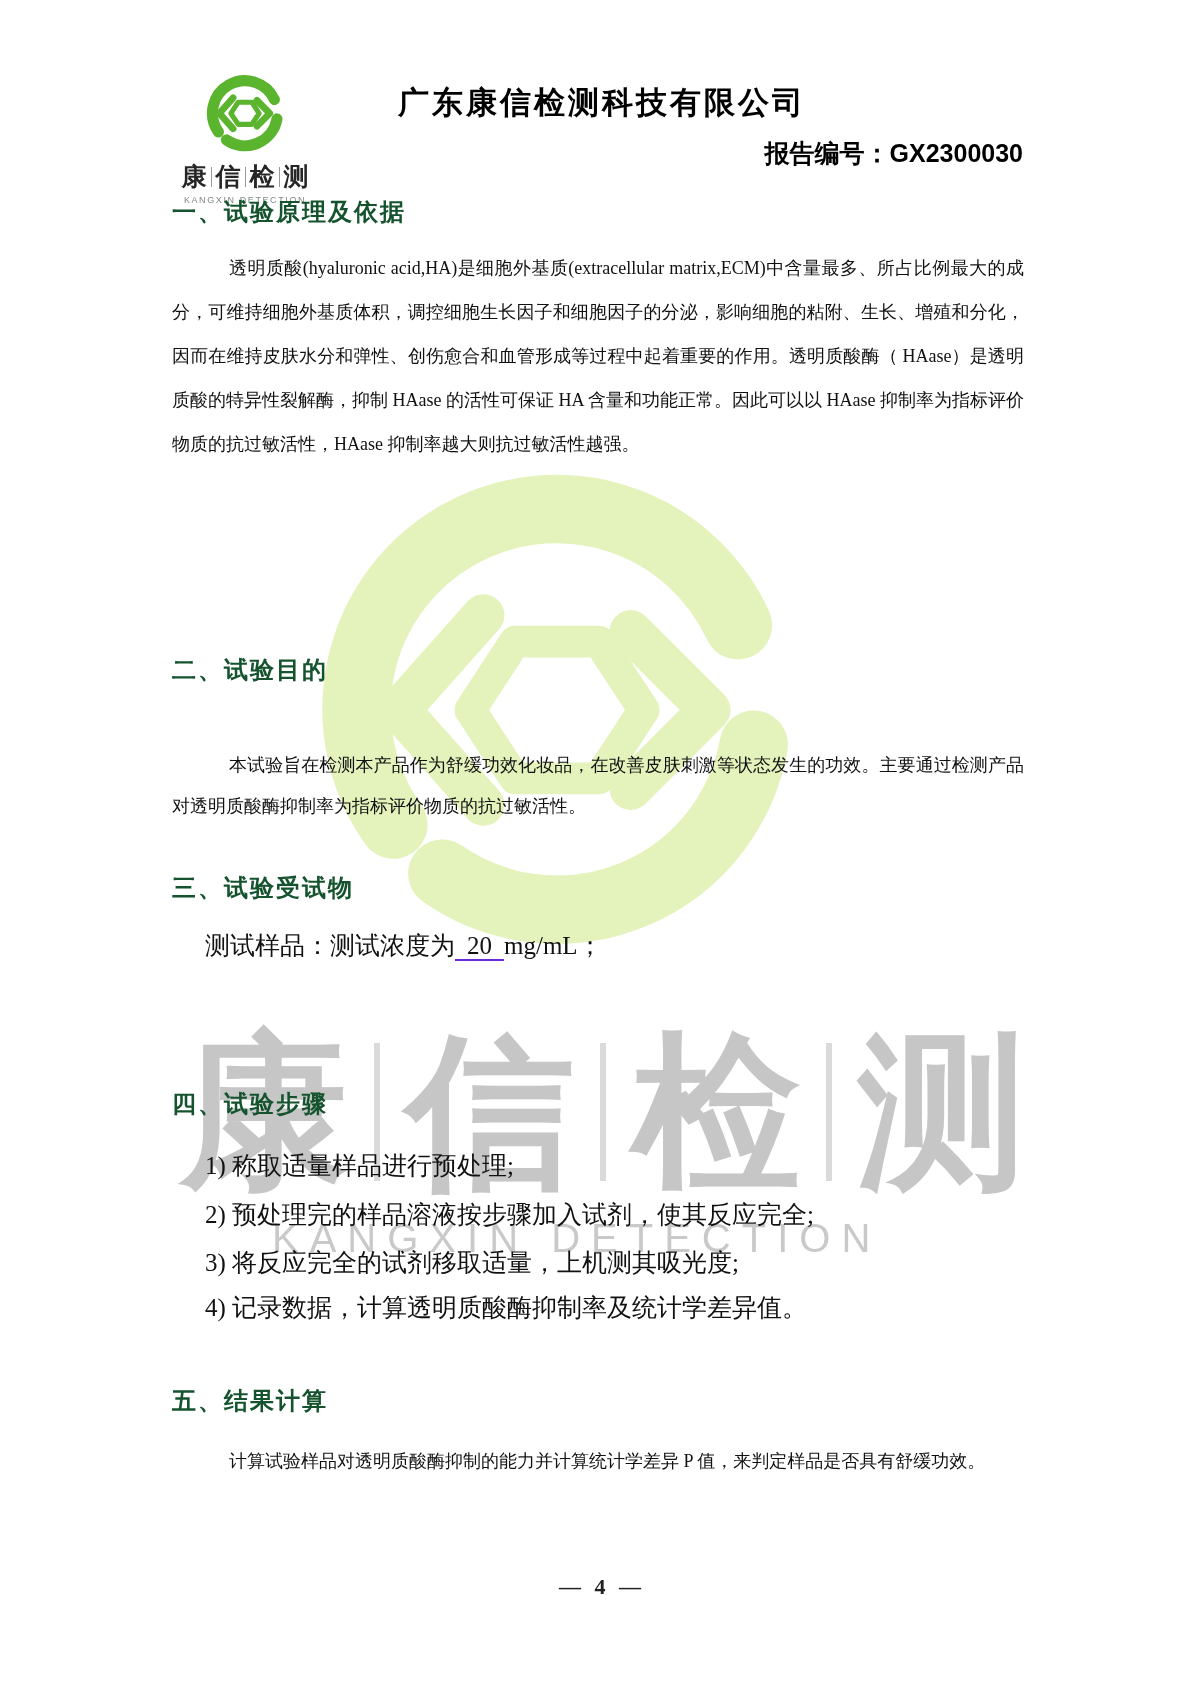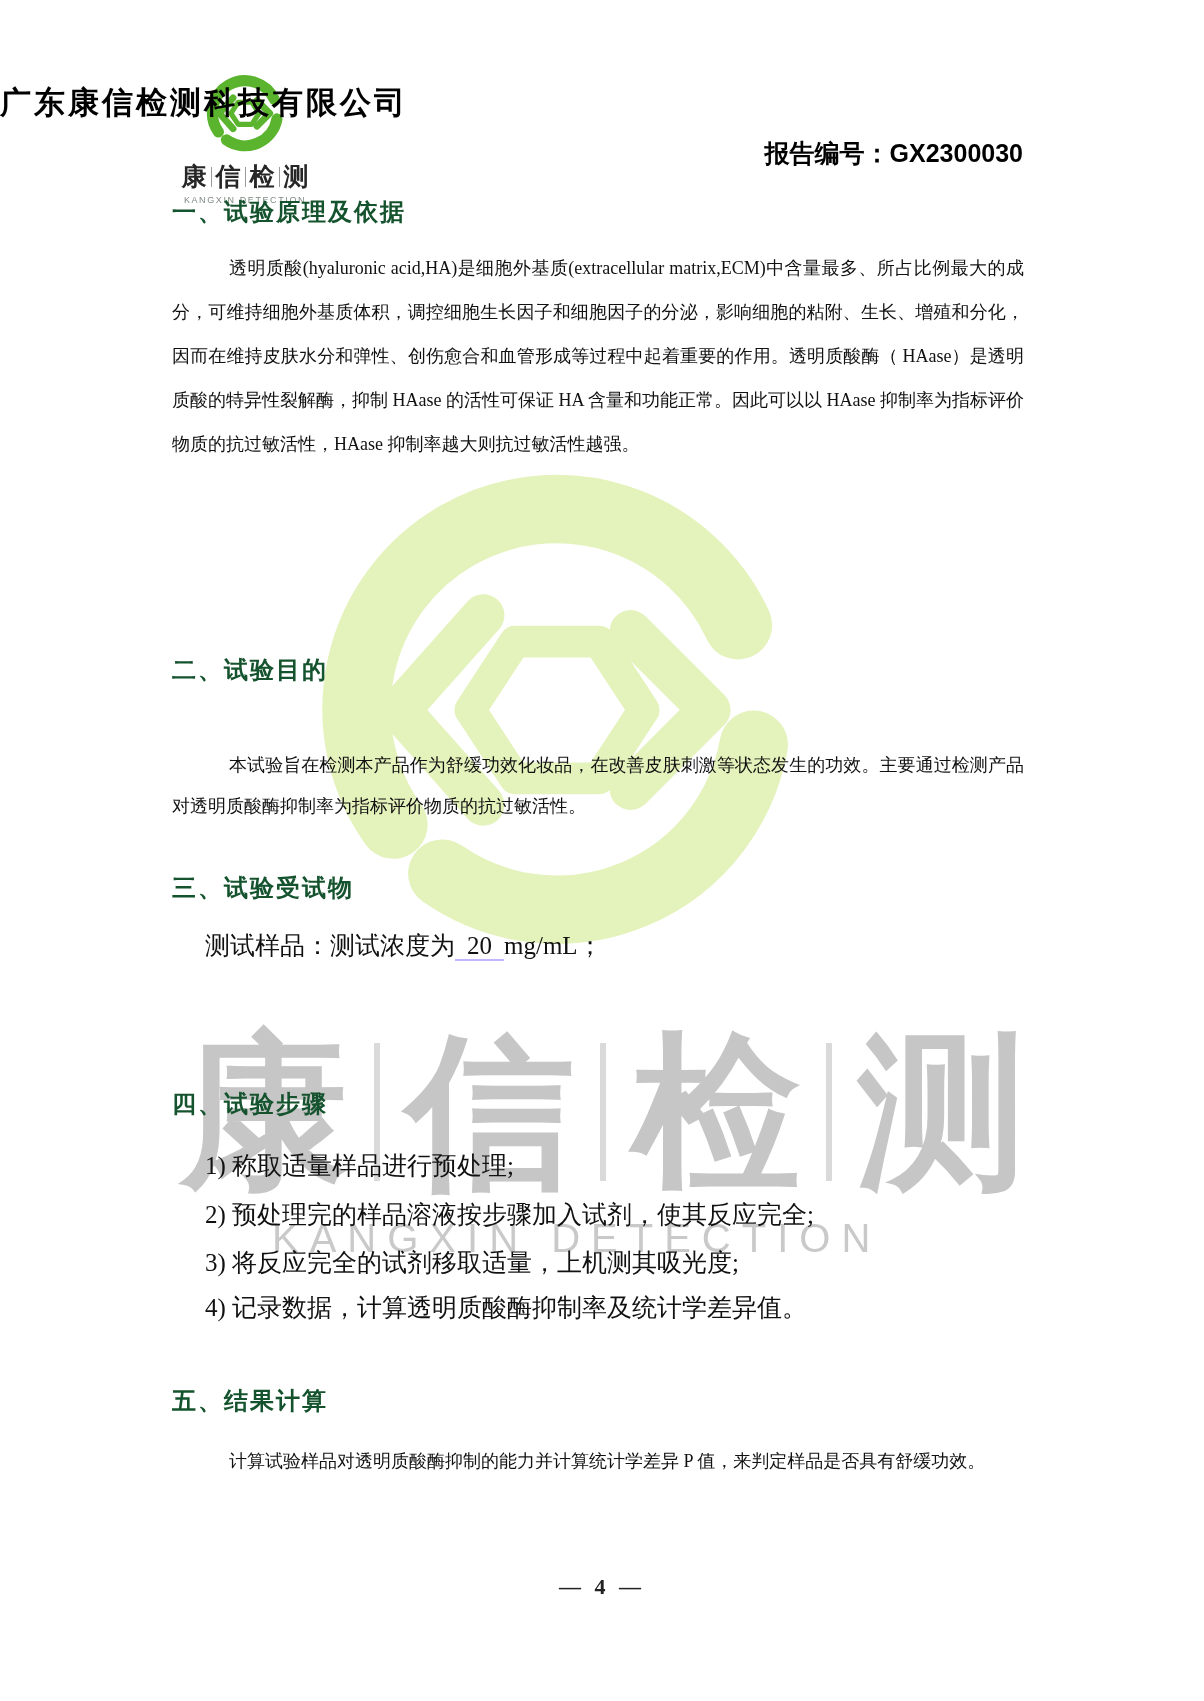--- a/index.html
+++ b/index.html
@@ -26,39 +26,39 @@
   .logo-cn{
     display:flex;justify-content:center;align-items:center;gap:4px;margin-top:0px;
     font-family:"Liberation Sans", sans-serif;font-weight:bold;font-size:25px;color:#262626;
   }
   .logo-cn .sep{width:1px;height:20px;background:#9a9a9a;}
   .logo-en{
     margin-top:2px;font-family:"Liberation Sans", sans-serif;font-size:9px;
     letter-spacing:1.6px;color:#808a80;white-space:nowrap;
   }
   .company-title{
-    position:absolute;left:0;top:82px;width:1204px;text-align:left;
+    position:absolute;left:0;top:82px;width:1204px;text-align:center;
     font-size:31px;font-weight:bold;letter-spacing:3px;color:#000;
   }
   .report-no{
     position:absolute;top:137px;right:181px;
     font-family:"Liberation Sans", sans-serif;font-weight:bold;font-size:25px;color:#000;
   }
   
   .h-sec{
     position:absolute;left:172px;font-size:24px;font-weight:bold;color:#14532d;
     letter-spacing:2px;white-space:nowrap;
   }
   .para{
     position:absolute;left:172px;width:852px;font-size:18px;color:#111;
     text-align:justify;text-justify:inter-ideograph;
   }
   .indent{text-indent:57px;}
   .line{position:absolute;left:205px;font-size:25px;color:#111;white-space:nowrap;}
-  .uline{border-bottom:2px solid #c4b5fd;padding:0 12px;}
+  .uline{border-bottom:2px solid #6d28d9;padding:0 12px;}
   .uline-wide{border-bottom:2px solid #111;padding:0 10px;}
   #sec1-h{top:196px;}  #sec1-p{top:246px;line-height:44px;}
   #sec2-h{top:654px;}  #sec2-p{top:745px;line-height:41px;}
   #sec3-h{top:872px;}  #sec3-l1{top:929px;} #sec3-l2{top:977px;}
   #sec4-h{top:1088px;}
   #step1{top:1149px;} #step2{top:1198px;} #step3{top:1246px;} #step4{top:1291px;text-align:right;}
   #sec5-h{top:1385px;} #sec5-p{top:1438px;line-height:47px;}
   .footer{
     position:absolute;left:0;top:1574px;width:1204px;text-align:center;
     font-size:22px;font-weight:bold;color:#222;letter-spacing:4px;

